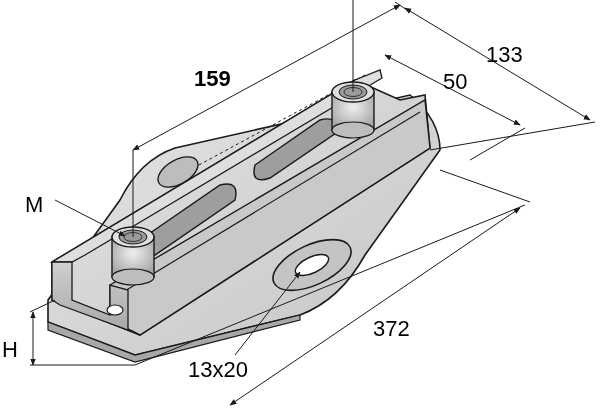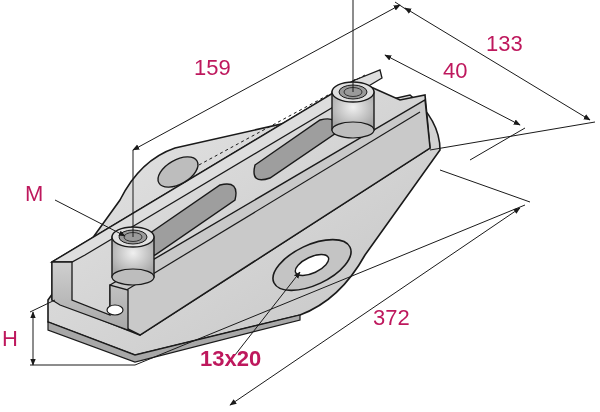--- a/index.html
+++ b/index.html
@@ -1,18 +1,18 @@
 <!DOCTYPE html>
 <html><head>
 <meta charset="utf-8">
 <style>
   html,body{margin:0;padding:0;background:#ffffff;}
   body{width:600px;height:412px;overflow:hidden;position:relative;font-family:"Liberation Sans",sans-serif;}
   svg{position:absolute;left:0;top:0;}
-  .lbl{position:absolute;font-family:"Liberation Sans",sans-serif;font-size:22px;color:#be185d;line-height:1;white-space:nowrap;}
+  .lbl{position:absolute;font-family:"Liberation Sans",sans-serif;font-size:22px;color:#000000;line-height:1;white-space:nowrap;margin-top:11px;}
 </style>
 </head>
 <body>
 
 <svg width="600" height="412" viewBox="0 0 600 412">
   <defs>
     <marker id="arr" viewBox="0 0 10 10" refX="9" refY="5" markerWidth="7" markerHeight="7" orient="auto-start-reverse">
       <path d="M0,1 L10,5 L0,9 z" fill="#1a1a1a"></path>
     </marker>
     <linearGradient id="gTop" x1="0" y1="0" x2="1" y2="1">
@@ -96,19 +96,19 @@
     <line x1="33" y1="312" x2="33" y2="365" marker-start="url(#arr)" marker-end="url(#arr)"></line>
     <line x1="30" y1="312" x2="55" y2="300"></line>
     <line x1="30" y1="365" x2="135" y2="365"></line>
 
     <line x1="55" y1="200" x2="125" y2="236" marker-end="url(#arr)"></line>
 
     <line x1="235" y1="355" x2="300" y2="272" marker-end="url(#arr)"></line>
   </g>
 </svg>
 
-<div class="lbl" style="left:194px;top:57px;">159</div>
+<div class="lbl" style="left:194px;top:57px;font-weight:bold;">159</div>
 <div class="lbl" style="left:486px;top:33px;">133</div>
-<div class="lbl" style="left:443px;top:60px;">40</div>
+<div class="lbl" style="left:443px;top:60px;">50</div>
 <div class="lbl" style="left:373px;top:307px;">372</div>
 <div class="lbl" style="left:25px;top:183px;">M</div>
 <div class="lbl" style="left:2px;top:328px;">H</div>
-<div class="lbl" style="left:200px;top:348px;font-weight:bold;">13x20</div>
+<div class="lbl" style="left:188px;top:348px;">13x20</div>
 
 </body></html>

